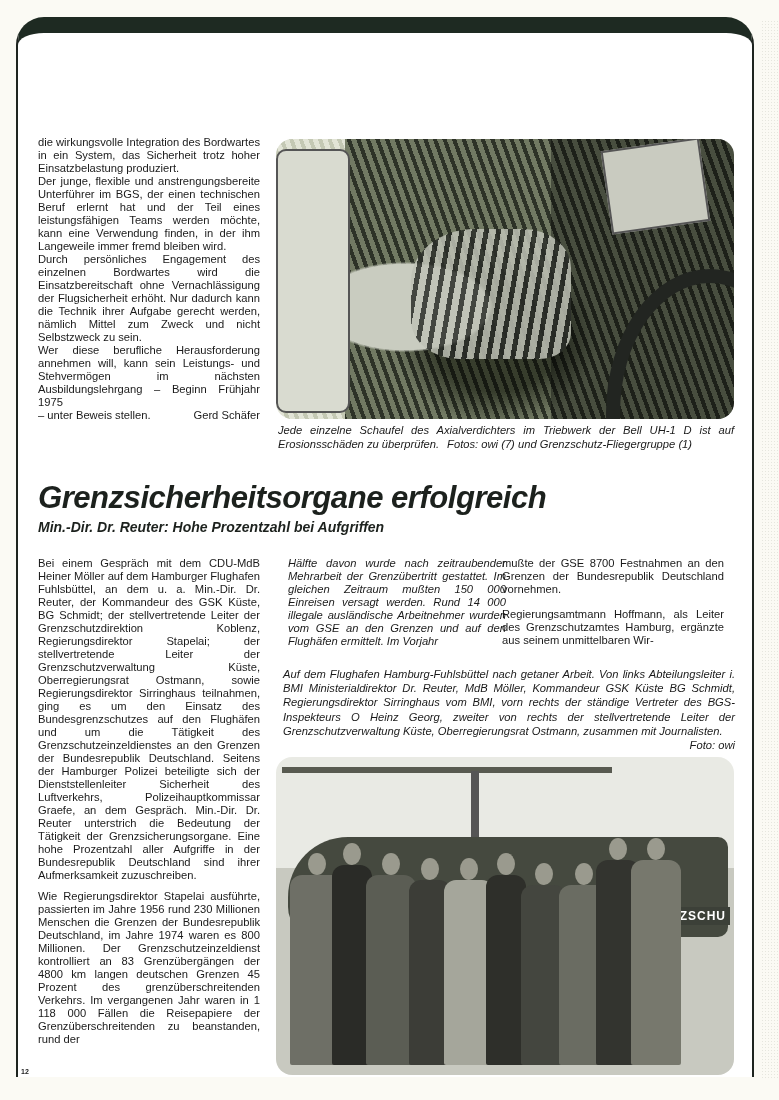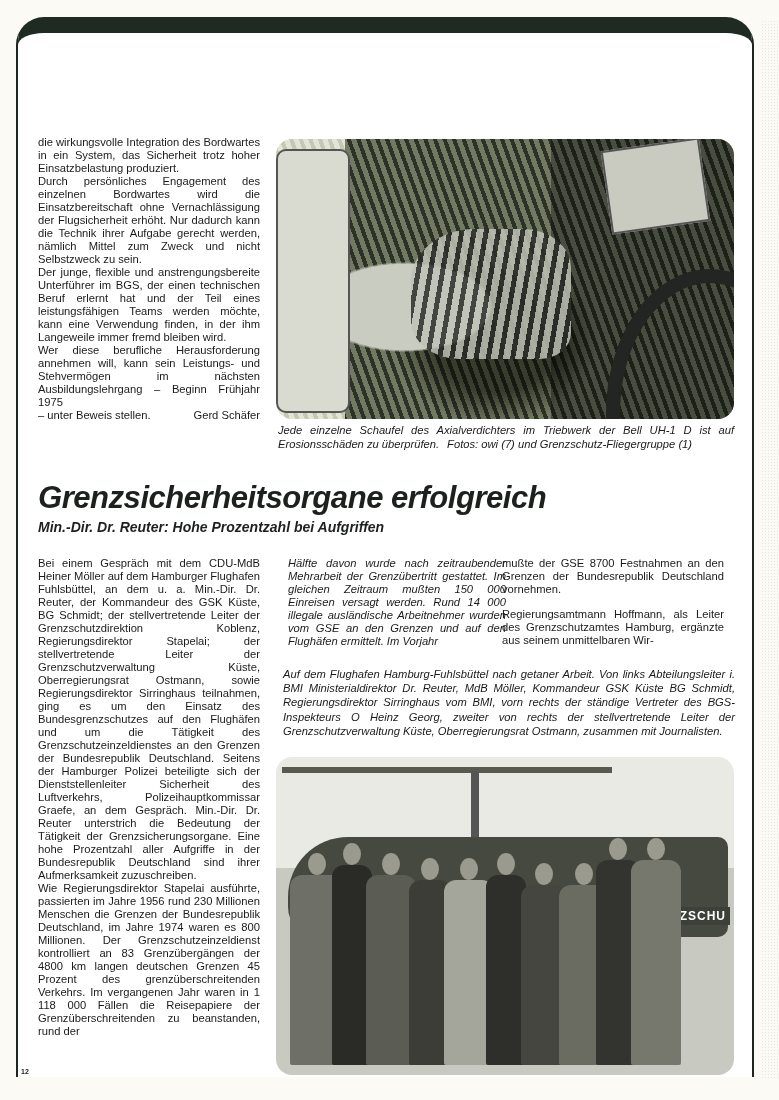--- a/index.html
+++ b/index.html
@@ -23,21 +23,21 @@
   .side-texture {
     position:absolute; right:0; top:20px; width:18px; height:1060px;
     background-image: radial-gradient(#d8d8d0 1px, transparent 1px);
     background-size:3px 3px; opacity:.6;
   }
   .col-text {
     position:absolute; font-size:11.2px; line-height:13px;
     text-align:justify; hyphens:manual;
   }
   .col-text p { margin:0; }
-  .col-text p.gap { }
+  .col-text p.gap { margin-top:8px; }
   .col1-top { left:38px; top:136px; width:222px; }
   .col1-top .signature { display:flex; justify-content:space-between; }
   .photo {
     position:absolute; border-radius:16px; overflow:hidden;
   }
   .photo-engine {
     left:276px; top:139px; width:458px; height:280px;
     background:
       radial-gradient(ellipse at 28% 60%, #c9ccc0 0 18%, transparent 19%),
       radial-gradient(ellipse at 48% 72%, #7c8074 0 18%, transparent 30%),
@@ -104,22 +104,22 @@
 </style>
 </head>
 <body>
 
 <div class="side-texture"></div>
 
 <div class="page-frame"></div>
 
 <div class="col-text col1-top">
   <p>die wirkungsvolle Integration des Bordwartes in ein System, das Sicherheit trotz hoher Einsatzbelastung produziert.</p>
+  <p>Der junge, flexible und anstrengungsbereite Unterführer im BGS, der einen technischen Beruf erlernt hat und der Teil eines leistungsfähigen Teams werden möchte, kann eine Verwendung finden, in der ihm Langeweile immer fremd bleiben wird.</p>
   <p>Durch persönliches Engagement des einzelnen Bordwartes wird die Einsatzbereitschaft ohne Vernachlässigung der Flugsicherheit erhöht. Nur dadurch kann die Technik ihrer Aufgabe gerecht werden, nämlich Mittel zum Zweck und nicht Selbstzweck zu sein.</p>
-  <p>Der junge, flexible und anstrengungsbereite Unterführer im BGS, der einen technischen Beruf erlernt hat und der Teil eines leistungsfähigen Teams werden möchte, kann eine Verwendung finden, in der ihm Langeweile immer fremd bleiben wird.</p>
   <p>Wer diese berufliche Herausforderung annehmen will, kann sein Leistungs- und Stehvermögen im nächsten Ausbildungslehrgang – Beginn Frühjahr 1975</p>
   <p class="signature">
     <span>– unter Beweis stellen.</span>
     <span>Gerd Schäfer</span>
   </p>
 </div>
 
 <div class="photo photo-engine" title="Axialverdichter im Triebwerk der Bell UH-1 D">
   <div class="engine-panel" style="left:0;top:10px;width:70px;height:260px;border-radius:10px;background:#d9dbd0;"></div>
   <div class="engine-panel" style="left:330px;top:5px;width:95px;height:80px;transform:rotate(-8deg);background:#c9cbc0;"></div>
@@ -143,20 +143,21 @@
   <p>Hälfte davon wurde nach zeitraubender Mehrarbeit der Grenzübertritt gestattet. Im gleichen Zeitraum mußten 150 000 Einreisen versagt werden. Rund 14 000 illegale ausländische Arbeitnehmer wurden vom GSE an den Grenzen und auf den Flughäfen ermittelt. Im Vorjahr</p>
 </div>
 
 <div class="col-text col3-mid">
   <p>mußte der GSE 8700 Festnahmen an den Grenzen der Bundesrepublik Deutschland vornehmen.</p>
   <p class="gap" style="margin-top:12px;">Regierungsamtmann Hoffmann, als Leiter des Grenzschutzamtes Hamburg, ergänzte aus seinem unmittelbaren Wir-</p>
 </div>
 
 <div class="caption caption-people">
   <span>Auf dem Flughafen Hamburg-Fuhlsbüttel nach getaner Arbeit. Von links Abteilungsleiter i. BMI Ministerialdirektor Dr. Reuter, MdB Möller, Kommandeur GSK Küste BG Schmidt, Regierungsdirektor Sirringhaus vom BMI, vorn rechts der ständige Vertreter des BGS-Inspekteurs O Heinz Georg, zweiter von rechts der stellvertretende Leiter der Grenzschutzverwaltung Küste, Oberregierungsrat Ostmann, zusammen mit Journalisten.</span>
+  <span class="credit-right">Foto: owi</span>
 </div>
 
 <div class="photo photo-people" title="Gruppe vor Hubschrauber auf dem Flughafen Hamburg-Fuhlsbüttel">
   <div class="heli-rotor"></div>
   <div class="heli-mast"></div>
   <div class="heli-body"></div>
   <div class="heli-tail-text">GRENZSCHU</div>
   <div class="person" style="left:14px;width:54px;height:190px;background:#6e6f66;">
       <div class="head"></div>
     </div>

